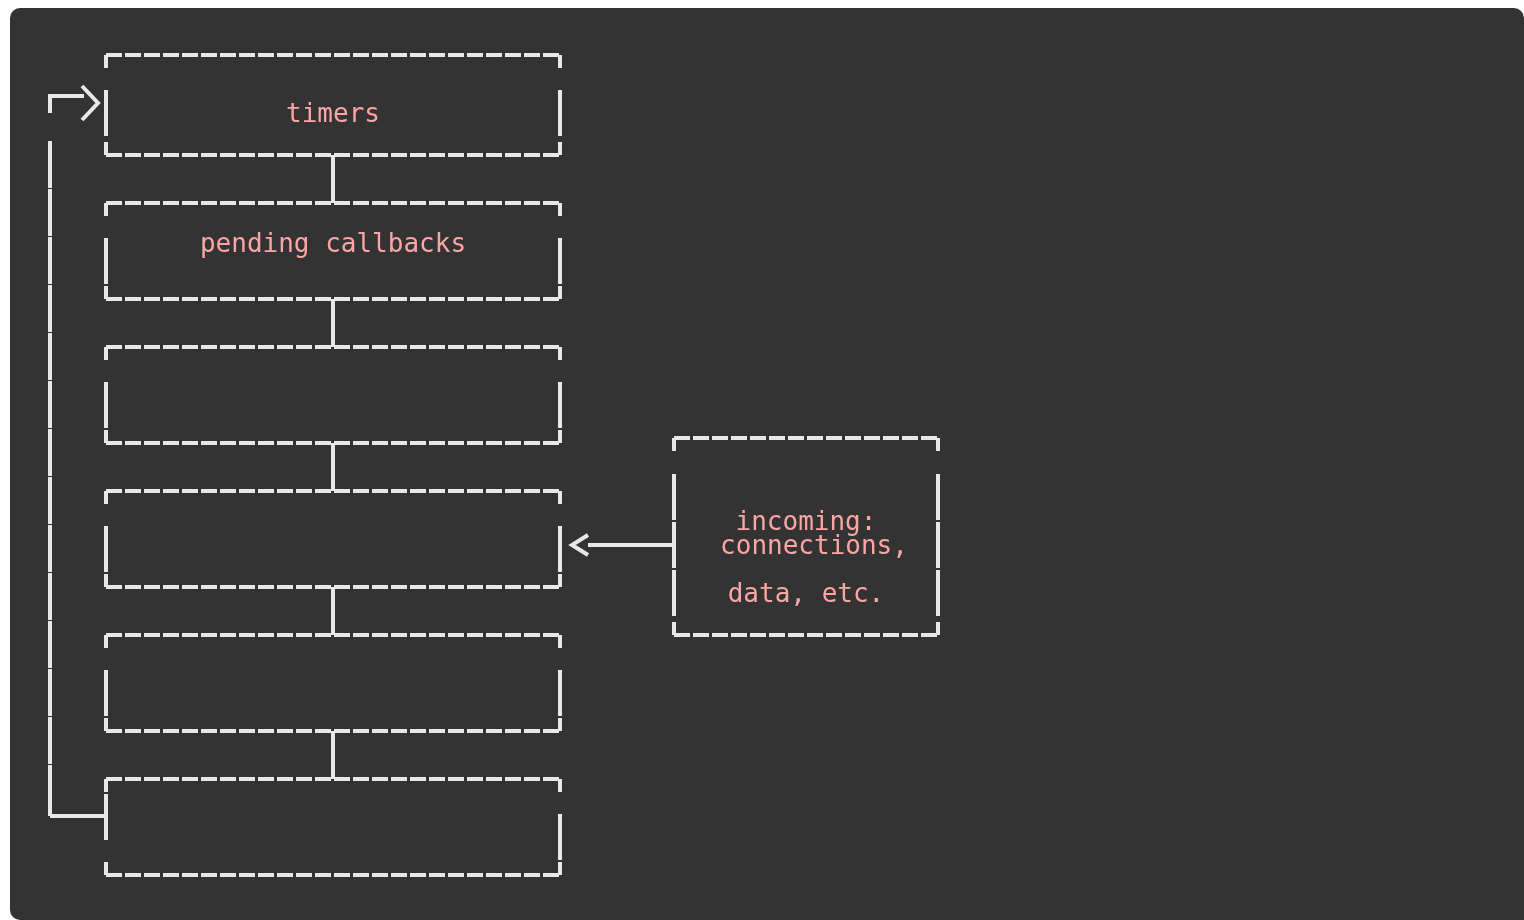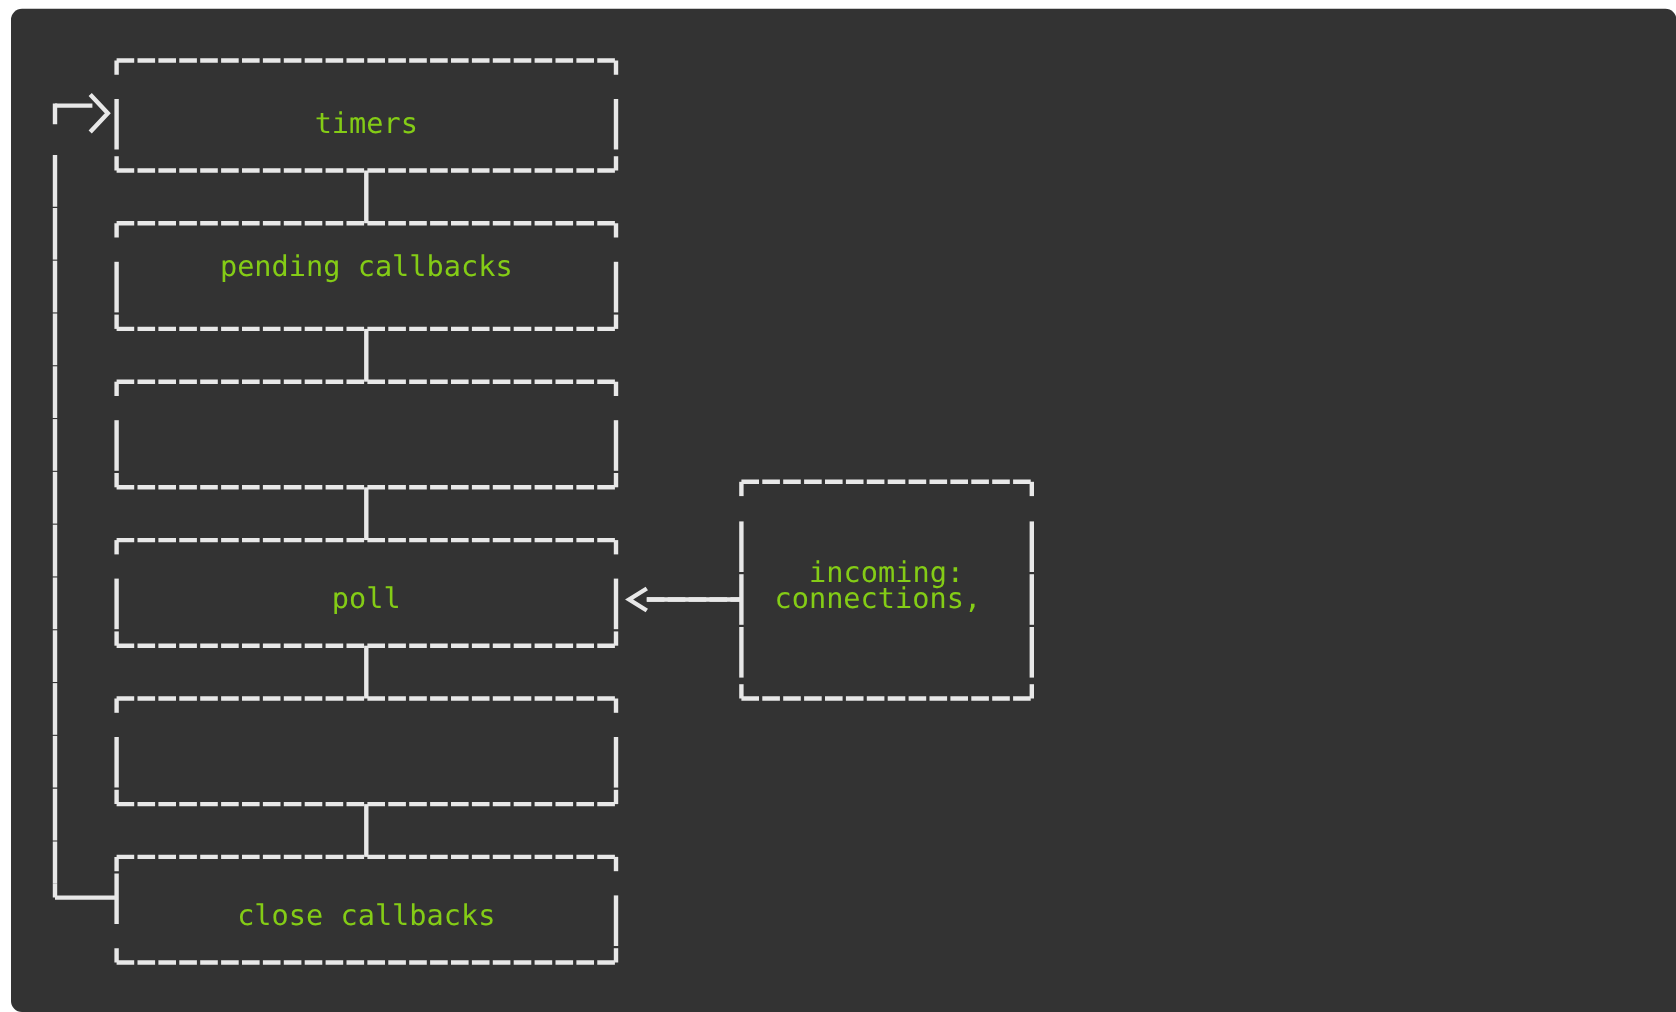--- a/index.html
+++ b/index.html
@@ -39,21 +39,21 @@
     position: absolute;
     left: 0;
     top: 0;
     width: 1514px;
     height: 912px;
     pointer-events: none;
   }
 
   .phase-label {
     position: absolute;
-    color: #84cc16;
+    color: #fca5a5;
     font-family: "DejaVu Sans Mono", "Liberation Mono", monospace;
     font-size: 26px;
     line-height: 1;
     white-space: pre;
     text-align: center;
     transform: translateY(-50%);
   }
 </style>
 </head>
 <body>
@@ -190,24 +190,23 @@
         <path class="ln" d="M 578 537 L 664 537" stroke-width="3"></path>
         <path class="ln" d="M 578 527 L 562 537 L 578 547"></path>
       </g>
     </svg>
 
     <div class="phase-label" style="left:96px; top:105px; width:454px;">timers</div>
 
     <div class="phase-label" style="left:96px; top:235px; width:454px;">pending callbacks</div>
 
 
-    <div class="phase-label" style="left:96px; top:537px; width:454px;">poll</div>
-
-
-    <div class="phase-label" style="left:96px; top:825px; width:454px;">close callbacks</div>
+
+
 
     <div class="phase-label" style="left:664px; top:489px; width:264px;margin-top:24px;">incoming:</div>
 
-    <div class="phase-label" style="left:656px; top:537px; width:264px;text-align:center;">connections,</div>
-
+    <div class="phase-label" style="left:672px; top:537px; width:264px;text-align:center;">connections,</div>
+
+    <div class="phase-label" style="left:664px; top:585px; width:264px;">data, etc.</div>
 
   </div>
 </div>
 
 </body></html>

